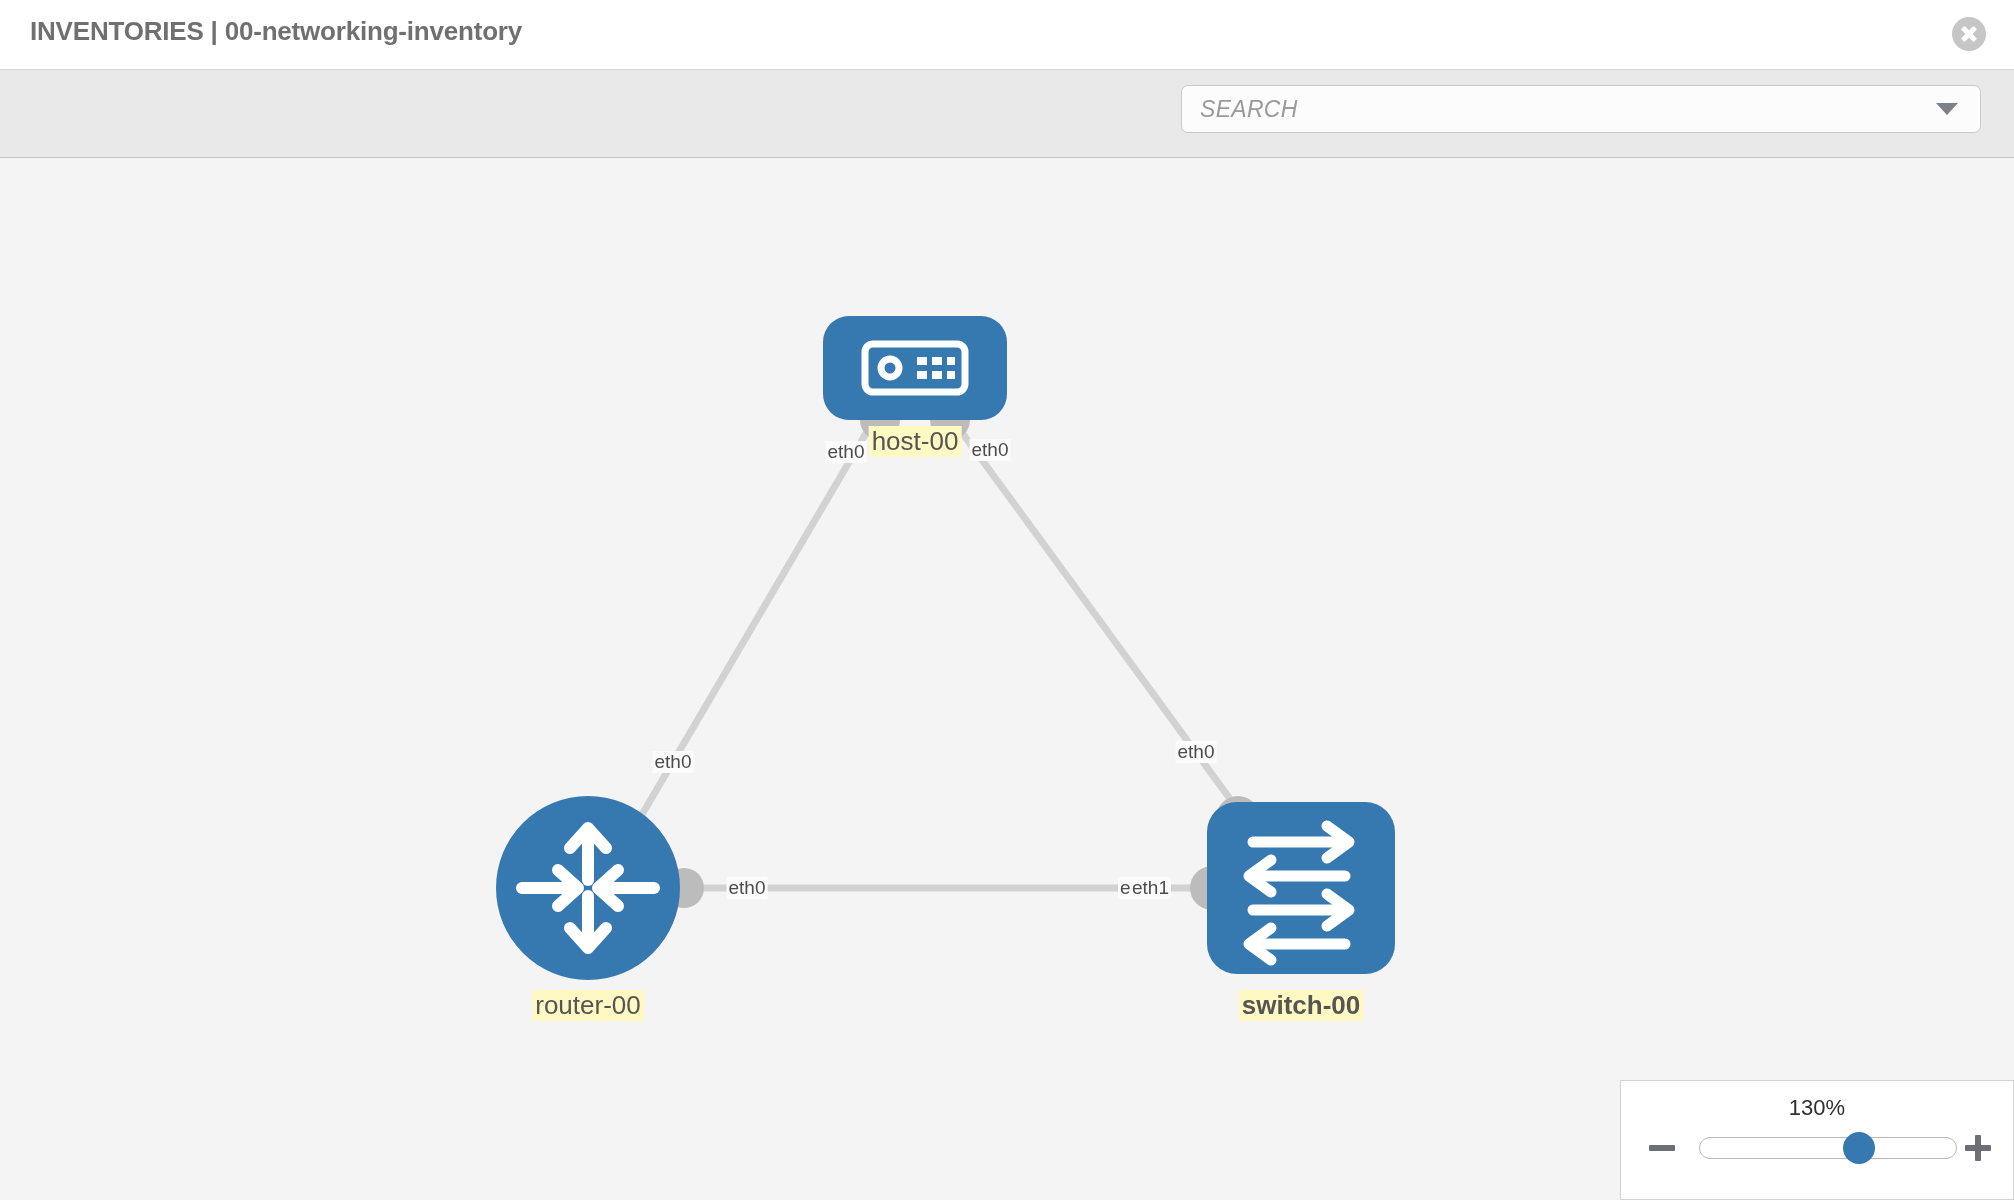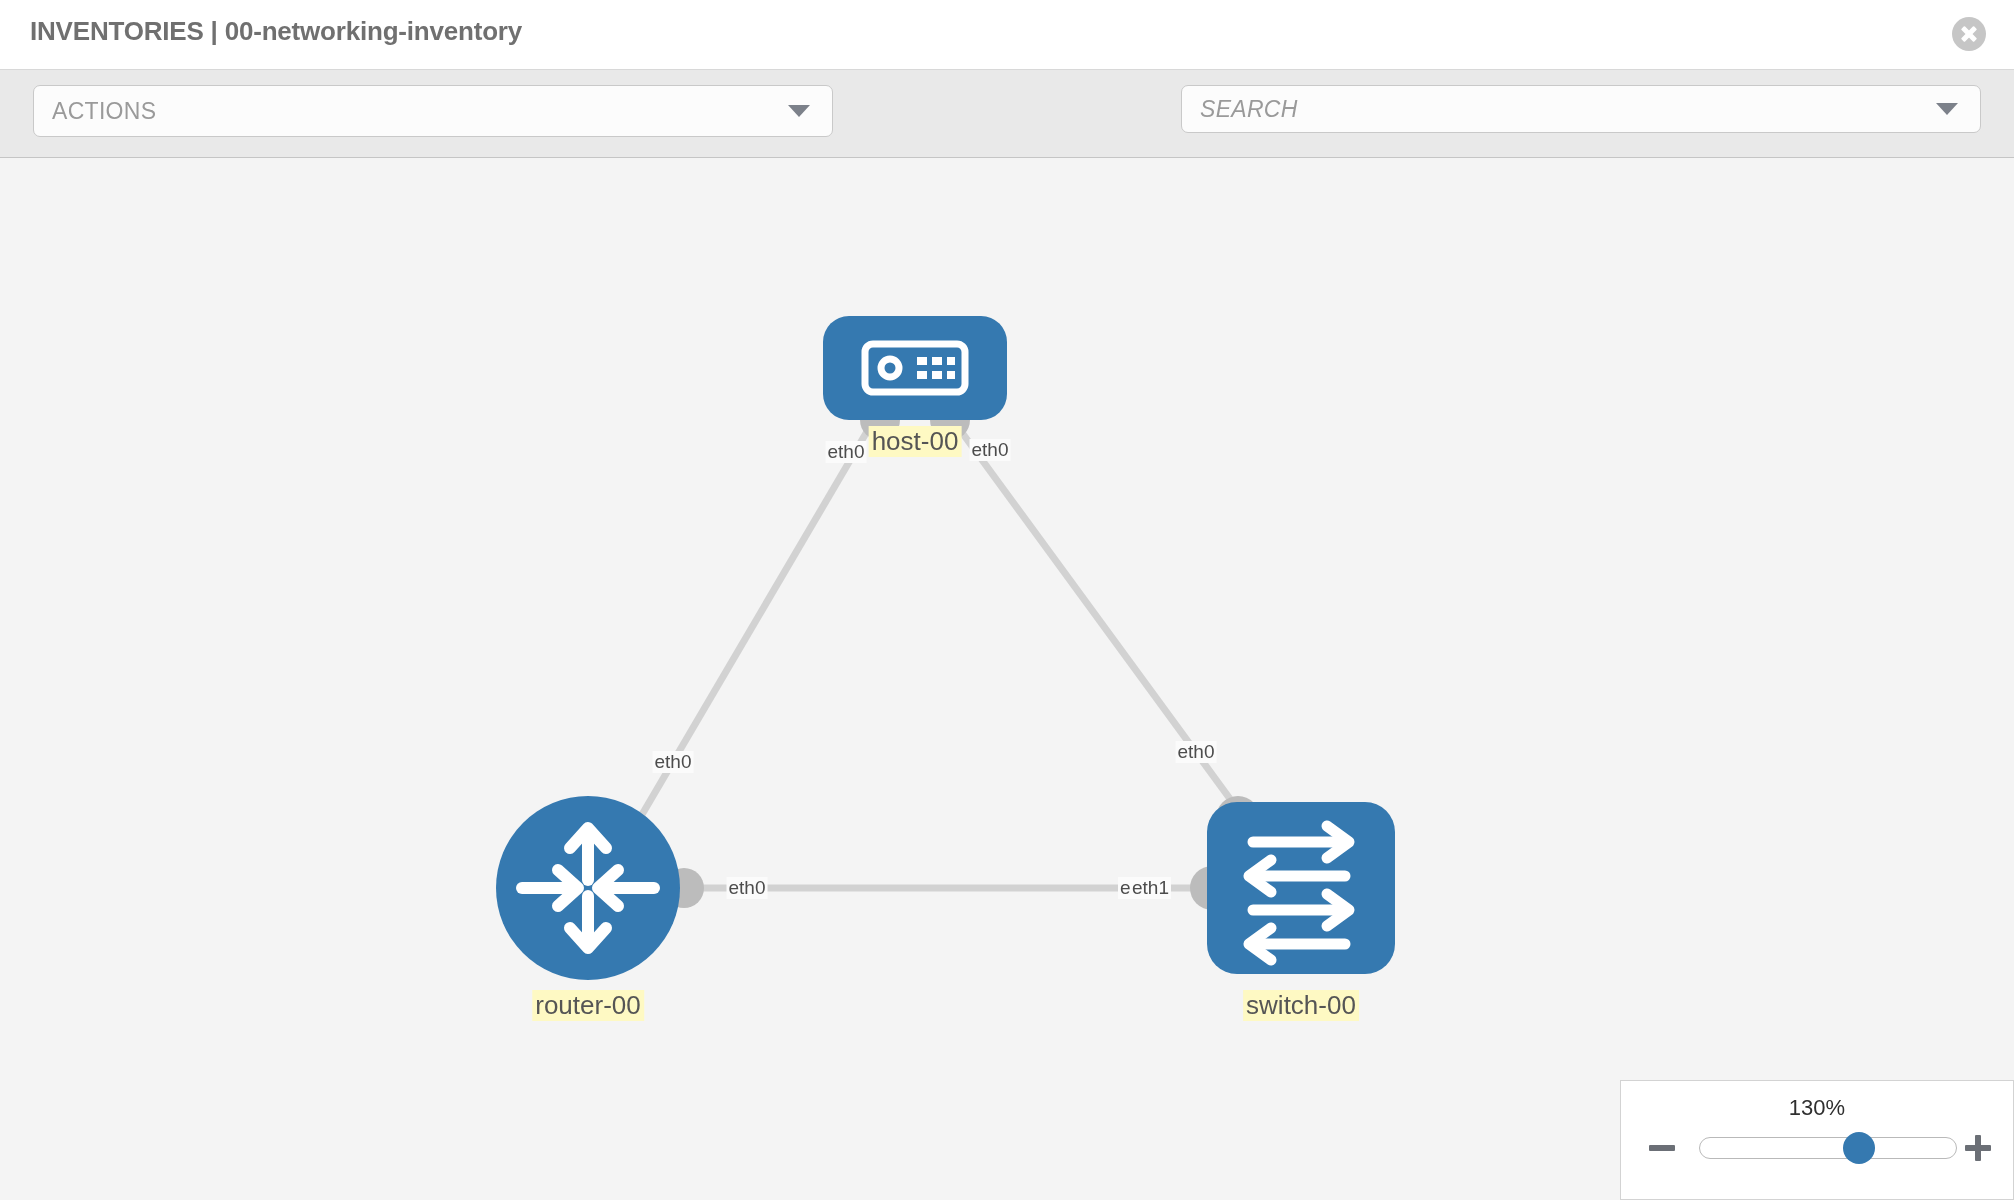--- a/index.html
+++ b/index.html
@@ -219,24 +219,20 @@
 <div class="header">
   <div class="page-title">INVENTORIES | 00-networking-inventory</div>
   <div class="close-btn">
     <span class="x-bar a"></span>
     <span class="x-bar b"></span>
   </div>
 </div>
 
 <div class="toolbar">
 
-  <div class="field" id="actions-select">
-    <span class="field-text">ACTIONS</span>
-    <span class="caret"></span>
-  </div>
 
   <div class="tool-icon" id="wrench-tool">
     <svg width="44" height="44" viewBox="0 0 44 44">
       <path d="M30.5 6.5a10.5 10.5 0 0 0-9.9 14 l-11.6 11.6 a3.4 3.4 0 1 0 4.8 4.8 L25.4 25.3 A10.5 10.5 0 1 0 30.5 6.5 z
                M30.5 24.2 a7.2 7.2 0 0 1 -6.0 -3.2 l6.5 -6.5 -3.0 -3.0 -6.5 6.5 a7.2 7.2 0 1 1 9.0 6.2 z" fill="#7c818a"></path>
       <circle cx="11.2" cy="34.4" r="2.0" fill="#ffffff"></circle>
     </svg>
   </div>
 
   <div class="tool-icon" id="key-tool">
@@ -315,21 +311,21 @@
         <line x1="1253" y1="752" x2="1345" y2="752"></line>
         <polyline points="1327,736 1349,752 1327,768"></polyline>
         <line x1="1345" y1="786" x2="1253" y2="786"></line>
         <polyline points="1271,770 1249,786 1271,802"></polyline>
       </g>
     </g>
   </svg>
 
   <div class="node-label" style="left:915px; top:268px;">host-00</div>
   <div class="node-label" style="left:588px; top:832px;text-align:center;">router-00</div>
-  <div class="node-label" style="left:1301px; top:832px;">switch-00</div>
+  <div class="node-label" style="left:1301px; top:832px;font-weight:bold;">switch-00</div>
 
   <div class="iface-label" style="left:846px; top:283px;">eth0</div>
   <div class="iface-label" style="left:990px; top:281px;">eth0</div>
   <div class="iface-label" style="left:673px; top:593px;">eth0</div>
   <div class="iface-label" style="left:1196px; top:583px;">eth0</div>
   <div class="iface-label" style="left:747px; top:719px;">eth0</div>
   <div class="iface-label" style="left:1118px; top:719px; transform:none; color:#4c4c4c;">etl</div>
   <div class="iface-label" style="left:1130px; top:719px; transform:none;">eth1</div>
 
 </div>

